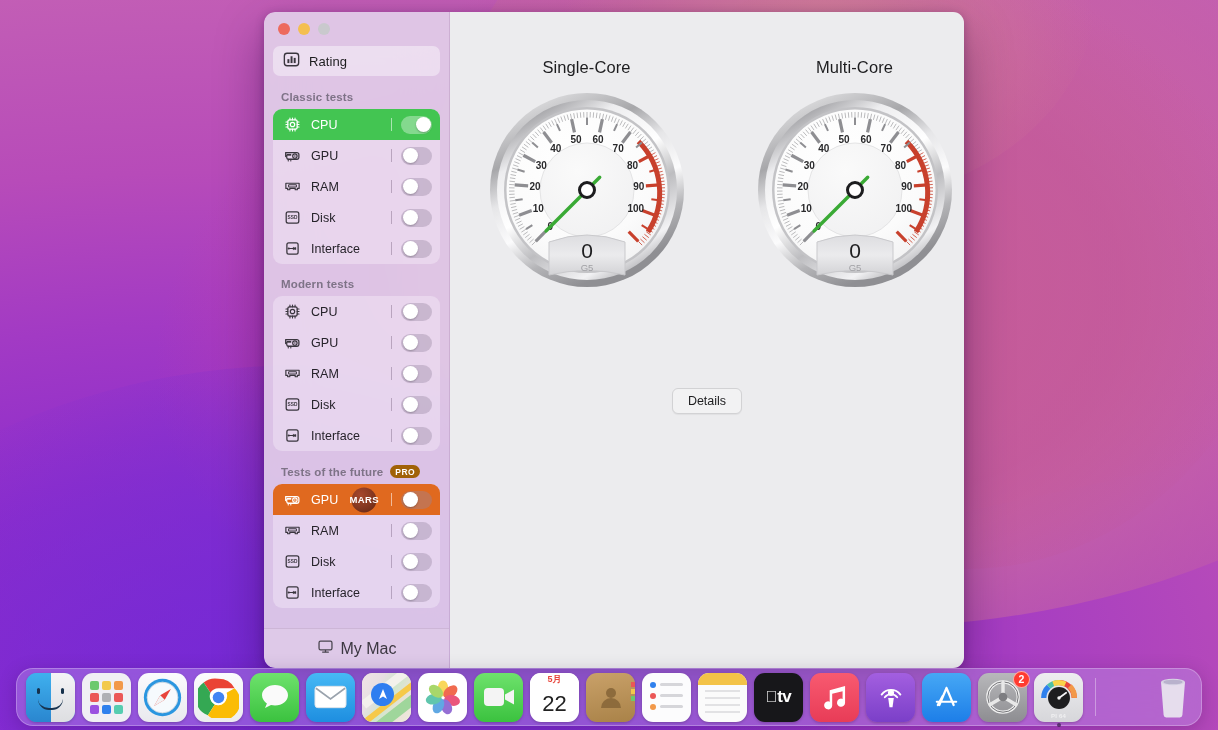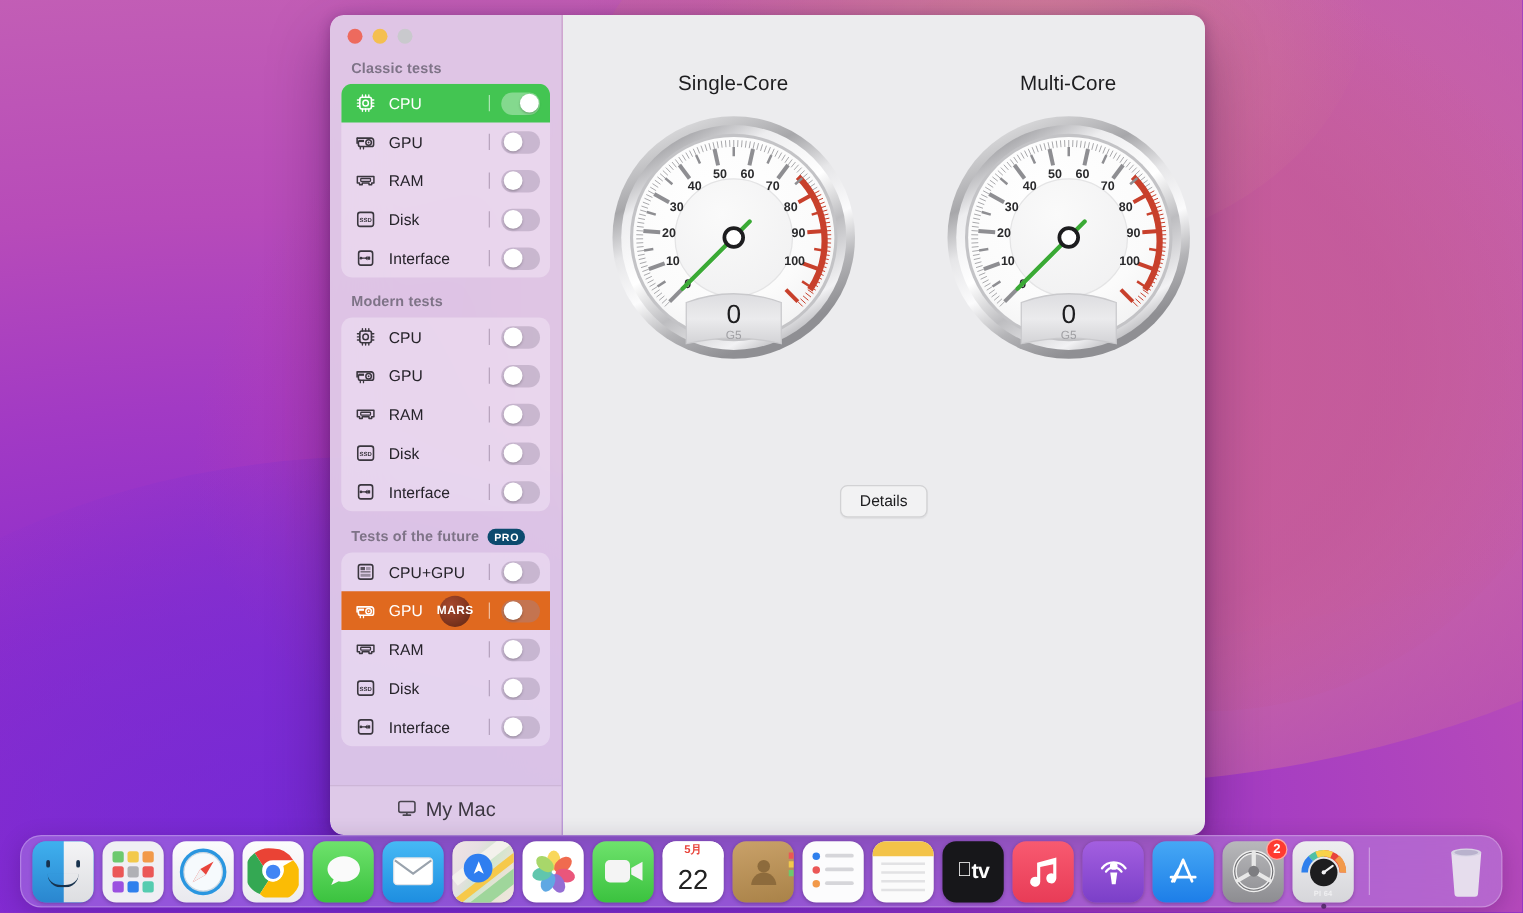--- a/index.html
+++ b/index.html
@@ -93,21 +93,21 @@
   .rating-row .label { font-size:13px; color:#1d1d1f; letter-spacing:.1px; }
 
   .sec-head {
     font-size:11.5px; font-weight:700;
     color:#7e7387;
     padding: 3px 8px 6px 8px;
     display:flex; align-items:center; gap:7px;
     letter-spacing:.15px;
   }
   .pro-badge {
-    background:#0c4a6e; color:#fff;
+    background:#a16207; color:#fff;
     font-size:8.5px; font-weight:700;
     padding:1.5px 5px 1.5px 5px;
     border-radius:8px; letter-spacing:.5px;
   }
 
   .group {
     background: rgba(255,255,255,.30);
     border-radius:9px;
     overflow:hidden;
     margin-bottom:11px;
@@ -293,20 +293,31 @@
   <div id="sidebar">
 
     <div class="traffic">
       <div class="tl r"></div>
       <div class="tl y"></div>
       <div class="tl g"></div>
     </div>
 
     <div class="sb-scroll">
 
+      <div class="rating-row">
+        <span class="icon">
+          <svg width="17" height="17" viewBox="0 0 20 20">
+            <rect x="1.6" y="2.6" width="16.8" height="14.8" rx="3.2" fill="none" stroke="#3a363e" stroke-width="1.6"></rect>
+            <rect x="5.2" y="9.6" width="2.3" height="4.6" fill="#3a363e"></rect>
+            <rect x="8.9" y="6.2" width="2.3" height="8" fill="#3a363e"></rect>
+            <rect x="12.6" y="8.1" width="2.3" height="6.1" fill="#3a363e"></rect>
+          </svg>
+        </span>
+        <span class="label">Rating</span>
+      </div>
 
       <div class="sec-head">
         <span>Classic tests</span>
       </div>
       <div class="group">
 
         <div class="row active-green">
           <span class="icon">
             <svg width="17" height="17" viewBox="0 0 20 20">
               <rect x="4.5" y="4.5" width="11" height="11" rx="2" fill="none" stroke="#fff" stroke-width="1.5"></rect>
@@ -500,36 +511,20 @@
             </span>
         </div>
       </div>
 
       <div class="sec-head">
         <span>Tests of the future</span>
         <span class="pro-badge">PRO</span>
       </div>
       <div class="group">
 
-        <div class="row">
-          <span class="icon">
-            <svg width="17" height="17" viewBox="0 0 20 20">
-              <rect x="3.2" y="3.2" width="13.6" height="13.6" rx="2" fill="none" stroke="#3a363e" stroke-width="1.5"></rect>
-              <rect x="5.2" y="5.4" width="4.2" height="3" fill="#3a363e" opacity=".82"></rect>
-              <rect x="10.4" y="5.4" width="4.2" height="3" fill="#3a363e" opacity=".4"></rect>
-              <rect x="5.2" y="9.2" width="9.4" height="1.5" fill="#3a363e" opacity=".6"></rect>
-              <rect x="5.2" y="11.8" width="9.4" height="2.8" fill="#3a363e" opacity=".45"></rect>
-            </svg>
-          </span>
-          <span class="label">CPU+GPU</span>
-          <span class="divider"></span>
-          <span class="toggle">
-              <span class="knob"></span>
-            </span>
-        </div>
 
         <div class="row active-orange">
           <span class="icon">
             <svg width="17" height="17" viewBox="0 0 20 20">
               <path d="M2 6.5h13.2a2.3 2.3 0 0 1 2.3 2.3v3.6a2 2 0 0 1-2 2H5.2a2 2 0 0 1-2-2V9" fill="none" stroke="#fff" stroke-width="1.5" stroke-linejoin="round"></path>
               <circle cx="12.8" cy="10.6" r="2.6" fill="none" stroke="#fff" stroke-width="1.4"></circle>
               <circle cx="12.8" cy="10.6" r=".9" fill="#fff"></circle>
               <rect x="3.3" y="8.1" width="5.2" height="2.1" fill="#fff"></rect>
               <g stroke="#fff" stroke-width="1.2" stroke-linecap="round">
                 <line x1="5" y1="14.4" x2="5" y2="16.6"></line>

